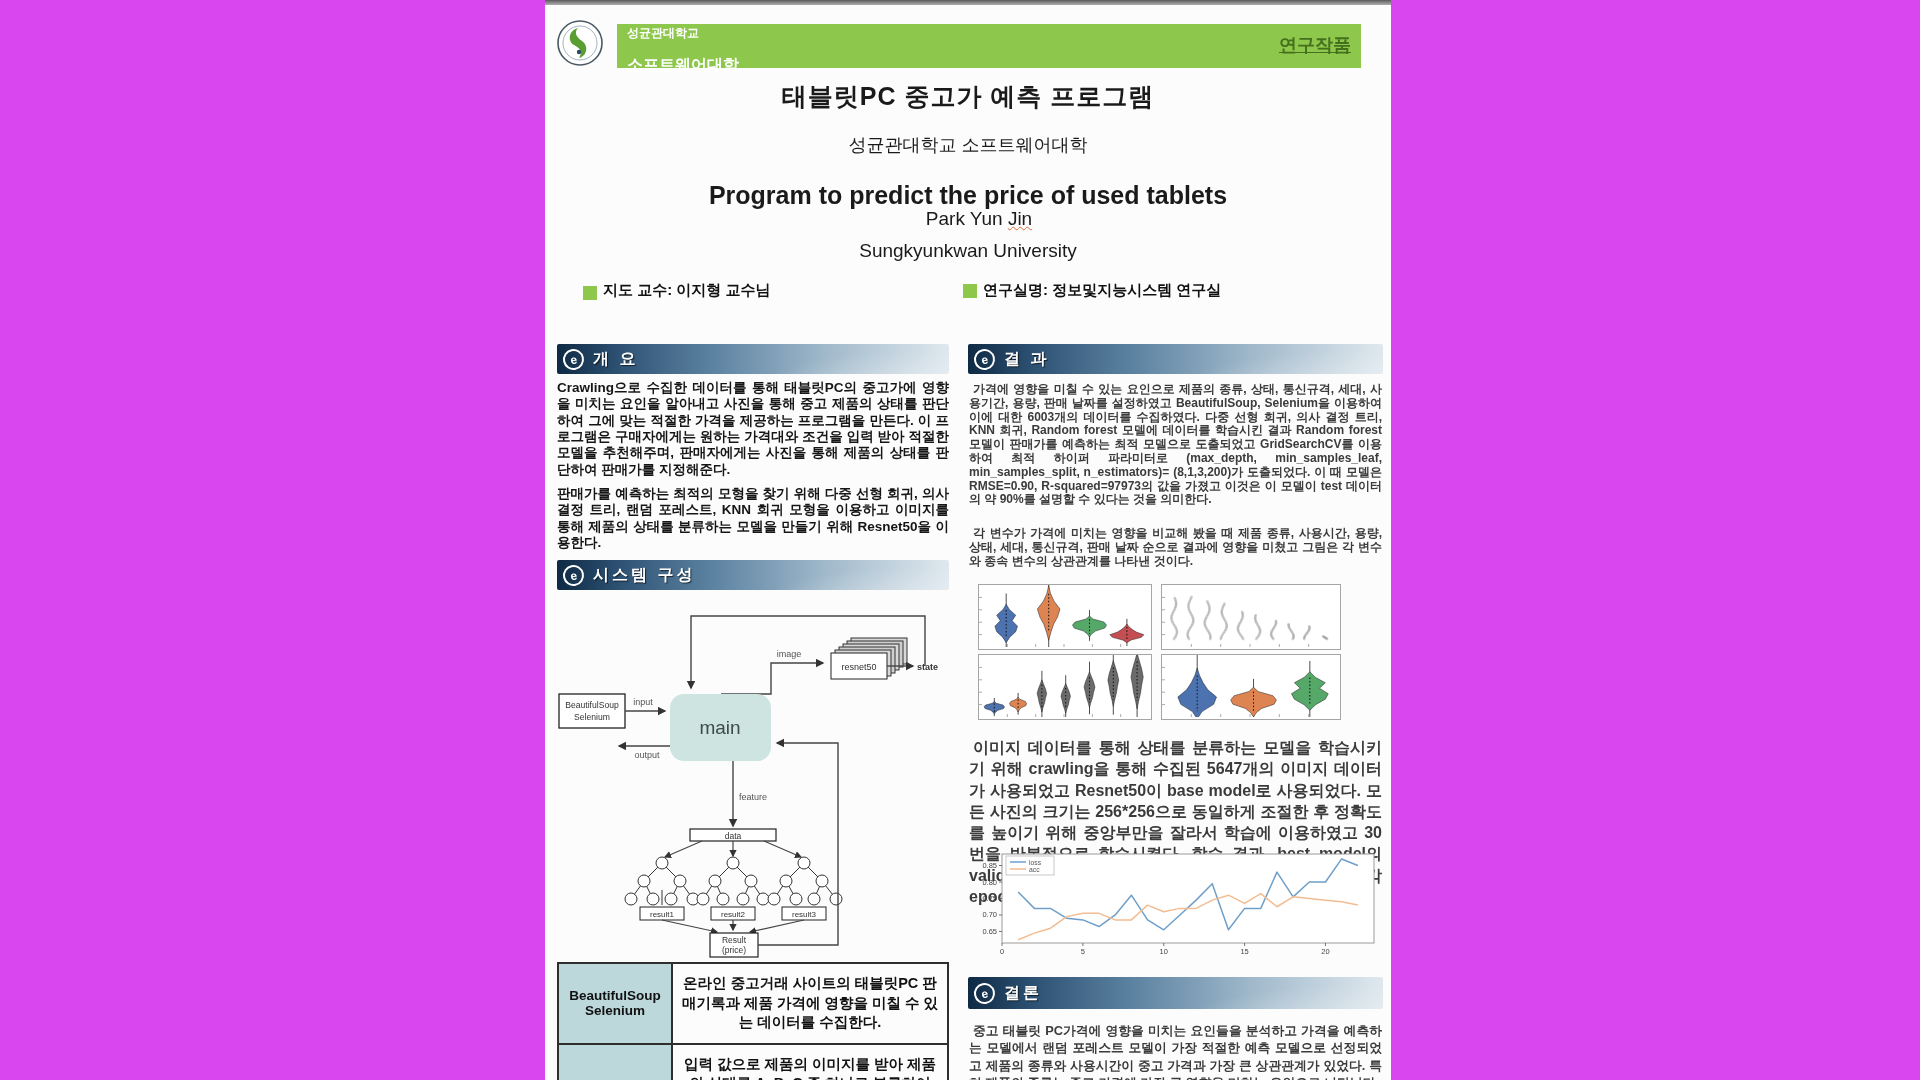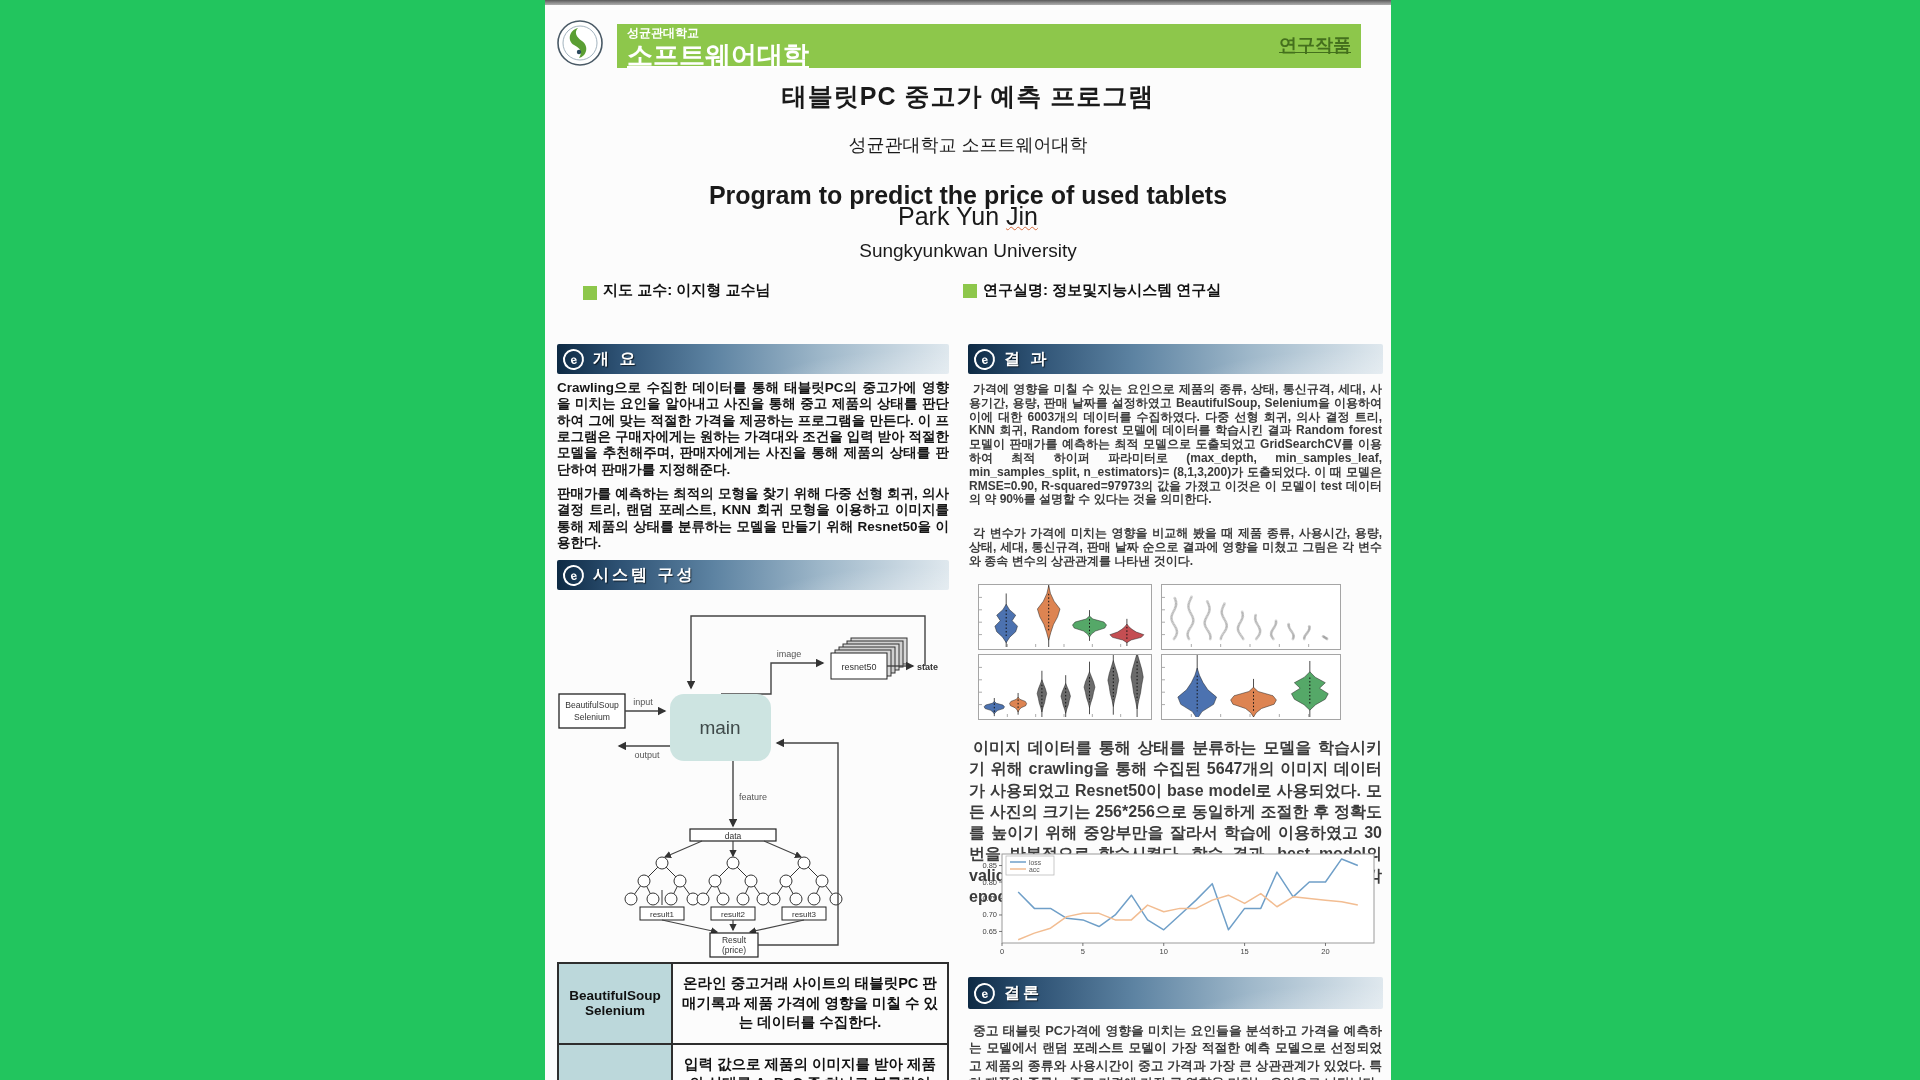--- a/index.html
+++ b/index.html
@@ -1,34 +1,34 @@
 <!DOCTYPE html>
 <html><head>
 <meta charset="utf-8">
 <style>
   html,body{margin:0;padding:0;background:#000;width:1920px;height:1080px;overflow:hidden;
     font-family:"Liberation Sans","DejaVu Sans",sans-serif;}
-  .stage{position:absolute;left:0;top:0;width:1920px;height:1080px;background:#22c55e;}
+  .stage{position:absolute;left:0;top:0;width:1920px;height:1080px;background:#d946ef;}
   .poster{position:absolute;left:545px;top:0;width:846px;height:1080px;background:#fcfcfc;overflow:hidden;}
   .topstrip{position:absolute;left:0;top:0;width:100%;height:5px;
     background:linear-gradient(180deg,#595959 0%,#8b8b8b 55%,#aeaeae 100%);}
   
   .greenbar{position:absolute;left:72px;top:24px;width:744px;height:44px;background:#8dc74b;}
   .uni-block{position:absolute;left:10px;top:3px;color:#fff;line-height:1.1;}
   .uni-small{font-size:12px;font-weight:bold;display:block;}
-  .uni-large{font-size:26px;font-weight:bold;display:block;text-decoration:underline;margin-top:1px;}
+  .uni-large{font-size:16px;font-weight:bold;display:block;text-decoration:underline;margin-top:16px;}
   .badge{position:absolute;right:10px;top:9px;font-size:18px;font-weight:bold;color:#44701d;text-decoration:underline;}
   .logo{position:absolute;left:11px;top:19px;width:48px;height:48px;}
   
   .tline{position:absolute;left:0;width:100%;text-align:center;color:#1a1a1a;}
   .t-ko{top:80px;font-size:25px;font-weight:bold;letter-spacing:1px;}
   .t-author{top:112px;font-size:17px;}
   .t-affil{top:133px;font-size:18px;}
   .t-en{top:181px;font-size:25px;font-weight:bold;}
-  .t-authoren{top:202px;font-size:25px;}
+  .t-authoren{top:208px;font-size:19px;padding-left:11px;}
   .t-uni{top:240px;font-size:19px;}
   .wavy{text-decoration:underline wavy #d96c3c;text-decoration-thickness:1px;}
   
   .meta{position:absolute;top:281px;font-size:15px;font-weight:bold;color:#111;display:flex;align-items:center;gap:6px;}
   .meta .sq{width:14px;height:14px;background:#8dc74b;display:inline-block;}
   .meta1{left:38px;align-items:flex-end;} .meta2{left:418px;}
   
   .sec{position:absolute;height:30px;border-radius:2px;color:#fff;display:flex;align-items:center;gap:9px;
     padding-left:6px;box-sizing:border-box;overflow:hidden;
     background:linear-gradient(90deg,#0e2a44 0%,#2e5274 16%,#5d83a2 40%,#9fb8ca 68%,#dfe8ee 100%);}

